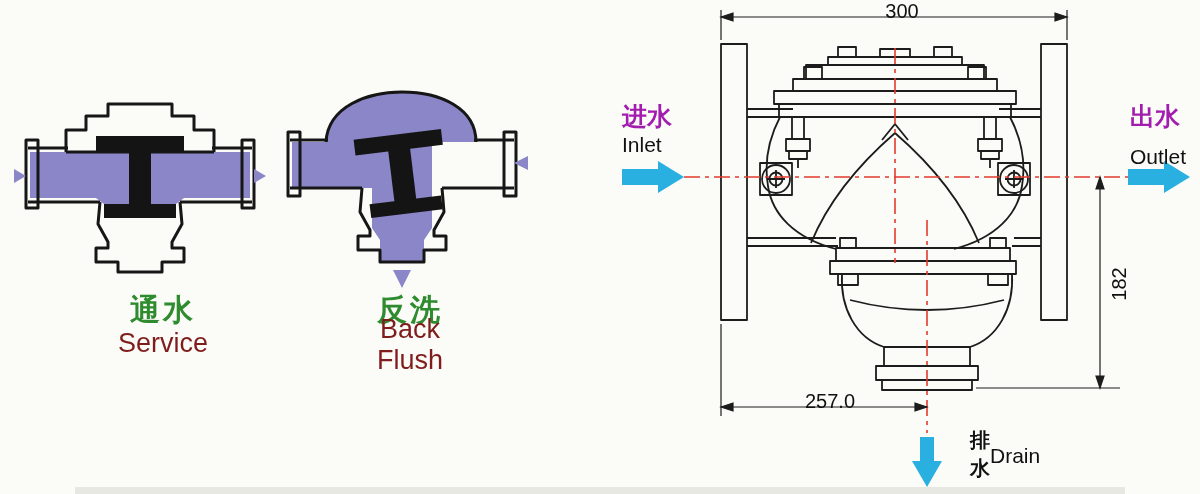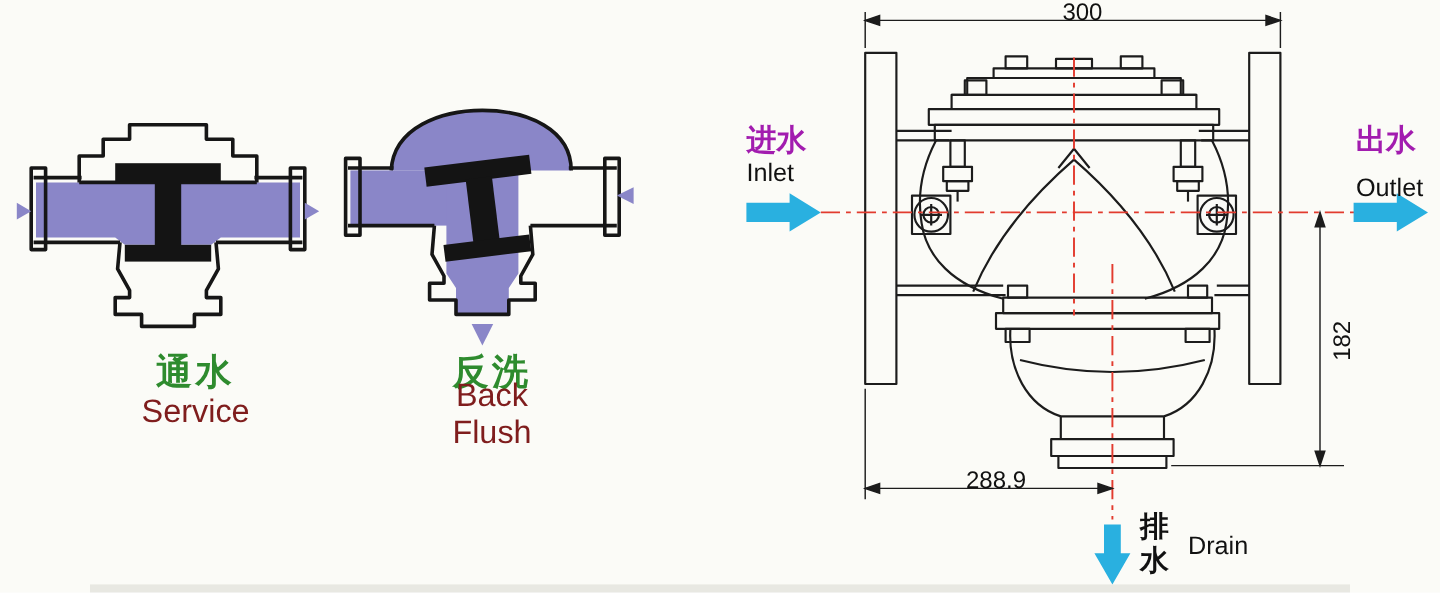--- a/index.html
+++ b/index.html
@@ -16,21 +16,21 @@
   .bf{left:272px;top:78px;}
   .eng{left:580px;top:0;}
   .lbl{position:absolute;white-space:pre;}
   .lbl.center{text-align:center;white-space:normal;}
   .zh-mode{font-size:30px;font-weight:bold;color:#2e8b2e;letter-spacing:3px;}
   .en-mode{font-size:27px;color:#7f1d1d;}
   .zh-port{font-size:25px;font-weight:600;color:#a21caf;}
   .en-port{font-size:21px;color:#111;}
   .dim{font-size:20px;color:#111;}
   .dim-rot{transform:rotate(-90deg);transform-origin:center center;}
-  .drain-zh{width:28px;line-height:28px;font-size:24px;font-weight:600;color:#111;white-space:normal;word-break:break-all;}
+  .drain-zh{width:28px;line-height:28px;font-size:20px;font-weight:600;color:#111;white-space:normal;word-break:break-all;margin-left:20px;}
   .scan-strip{position:absolute;left:75px;top:487px;width:1050px;height:7px;background:#d9d9d2;opacity:.55;}
 </style>
 </head>
 <body>
 
 <div class="stage">
 
   <svg class="art svc" width="260" height="200" viewBox="0 0 260 200">
 
     <path d="M 20,60 L 86,60 L 96,53 L 164,53 L 174,60 L 240,60 L 240,106 L 174,106 L 166,112 L 94,112 L 86,106 L 20,106 Z" fill="#8a86c8"></path>
@@ -184,17 +184,17 @@
   <div class="lbl zh-port" style="left:622px;top:100px;">进水</div>
   <div class="lbl en-port" style="left:622px;top:133px;">Inlet</div>
 
   <div class="lbl zh-port" style="left:1130px;top:100px;text-align:center;">出水</div>
   <div class="lbl en-port" style="left:1130px;top:145px;text-align:right;">Outlet</div>
 
   <div class="lbl drain-zh" style="left:950px;top:426px;">排水</div>
   <div class="lbl en-port" style="left:990px;top:444px;text-align:center;">Drain</div>
 
   <div class="lbl center dim" style="left:864px;top:0px;width:76px;">300</div>
-  <div class="lbl center dim" style="left:790px;top:390px;width:80px;">288.9</div>
+  <div class="lbl center dim" style="left:790px;top:390px;width:80px;">257.0</div>
   <div class="lbl center dim dim-rot" style="left:1088px;top:272px;width:64px;height:24px;">182</div>
 
   <div class="scan-strip"></div>
 </div>
 
 </body></html>

